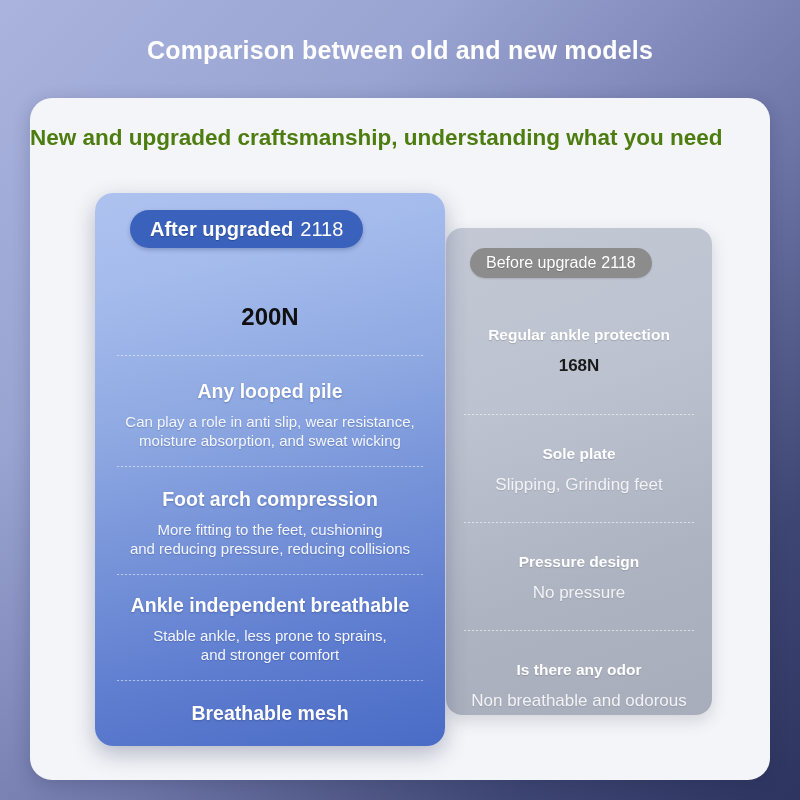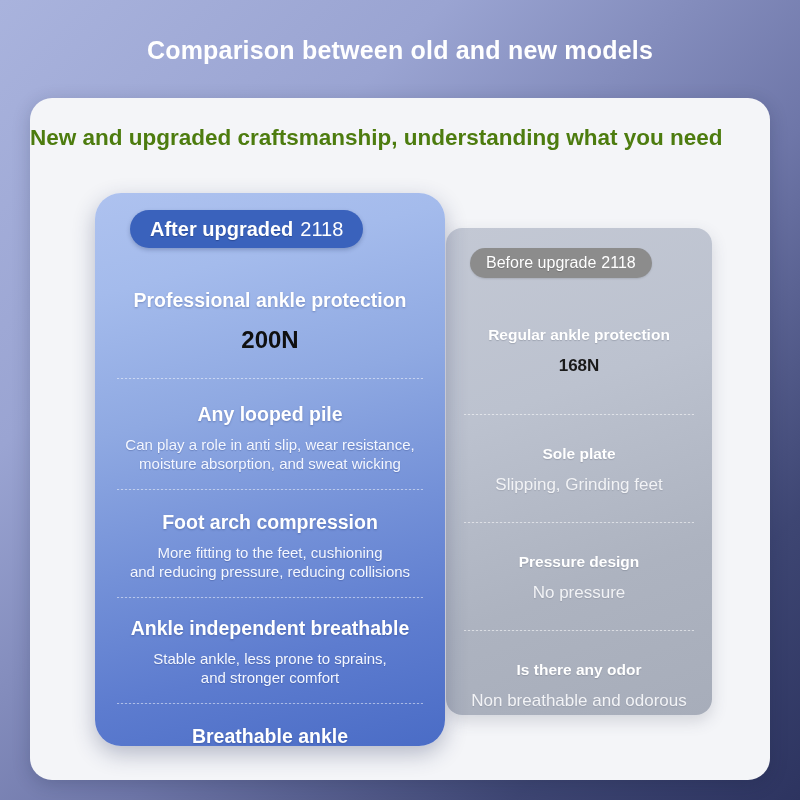--- a/index.html
+++ b/index.html
@@ -135,21 +135,21 @@
       rgba(255,255,255,0.08) 2px, rgba(255,255,255,0.08) 4px);
   }
 
   
   .card-after {
     position: absolute;
     left: 95px;
     top: 193px;
     width: 350px;
     height: 553px;
-    border-radius: 26px;
+    border-radius: 18px;
     background: linear-gradient(165deg, #aec2ef 0%, #a4bbec 16%, #8fa9e2 38%, #7491d8 60%, #5d7ccf 80%, #4a6cc6 100%);
     box-shadow: 0 8px 22px rgba(35,45,90,0.30);
     overflow: hidden;
   }
 
   .card-after .badge {
     position: absolute;
     left: 35px;
     top: 17px;
     height: 38px;
@@ -261,21 +261,20 @@
   </div>
 
   <div class="card-after">
     <div class="badge">
       <span class="b-strong">After upgraded</span>
       <span class="b-light">2118</span>
     </div>
     <div class="after-body">
 
       <div class="after-row" style="padding-top:24px;">
-        <div class="a-title">Professional ankle protection</div>
         <div class="a-sub dark">200N</div>
       </div>
       <div class="a-div" style="margin-top:29px;"></div>
 
       <div class="after-row" style="padding-top:24px;">
         <div class="a-title">Any looped pile</div>
         <div class="a-sub">Can play a role in anti slip, wear resistance,
 moisture absorption, and sweat wicking</div>
       </div>
       <div class="a-div" style="margin-top:16px;"></div>
@@ -288,20 +287,20 @@
       <div class="a-div" style="margin-top:16px;"></div>
 
       <div class="after-row" style="padding-top:19px;">
         <div class="a-title">Ankle independent breathable</div>
         <div class="a-sub">Stable ankle, less prone to sprains,
 and stronger comfort</div>
       </div>
       <div class="a-div" style="margin-top:16px;"></div>
 
       <div class="after-row" style="padding-top:21px;">
-        <div class="a-title">Breathable ankle</div>
+        <div class="a-title">Breathable mesh</div>
 
       </div>
 
     </div>
   </div>
 
 </div>
 
 </body></html>

